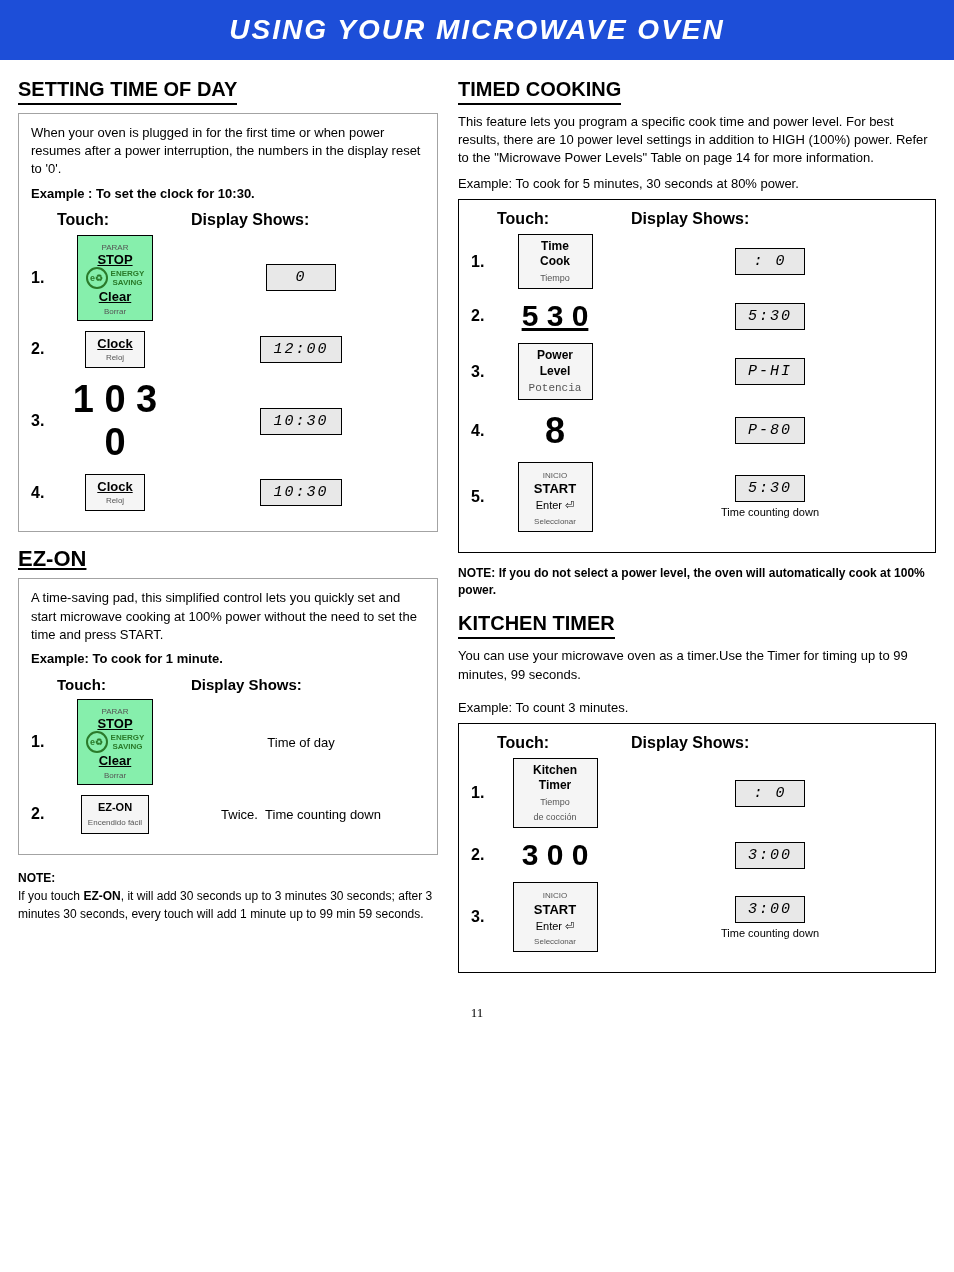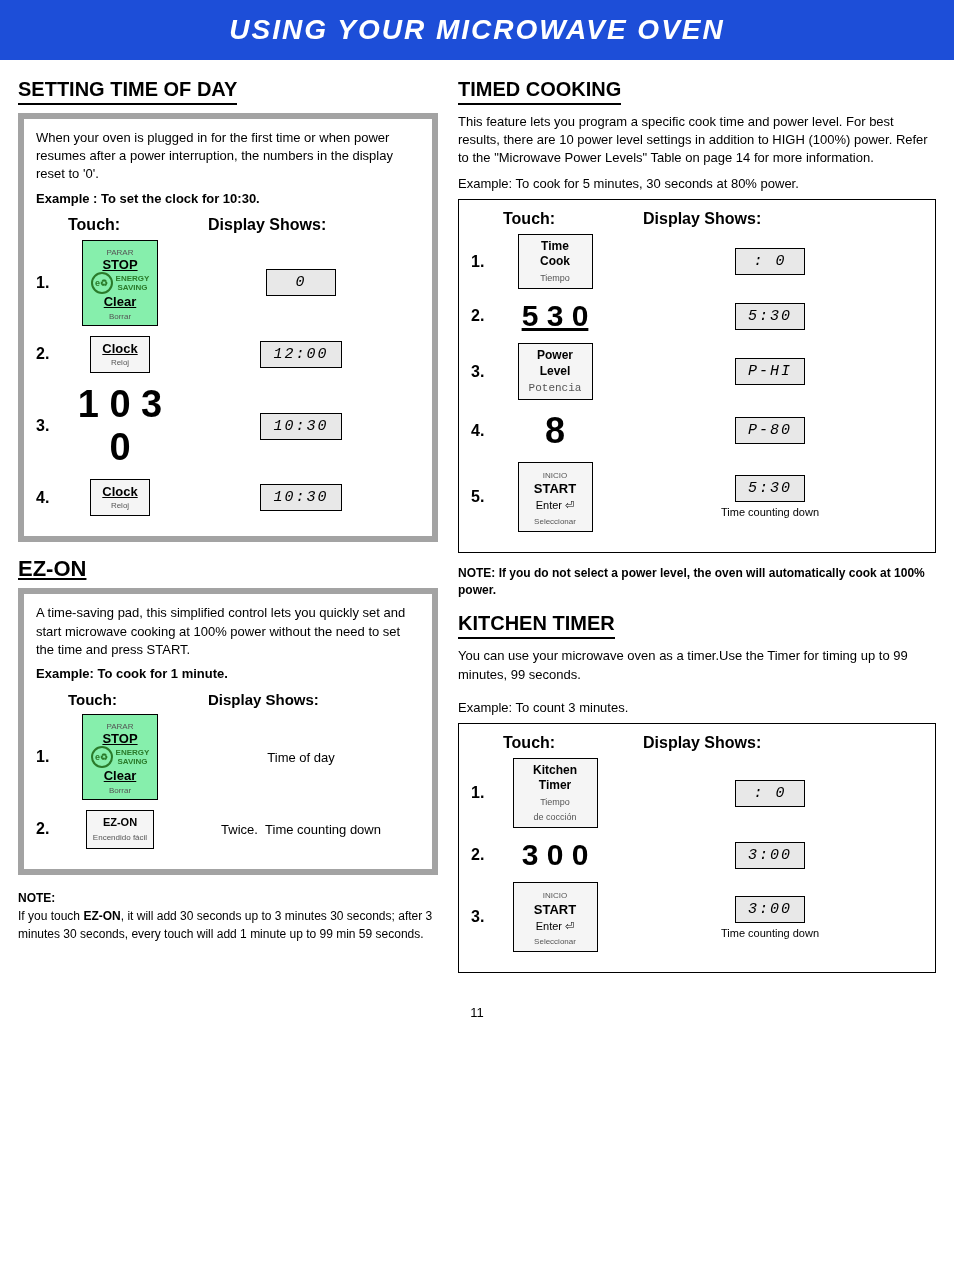--- a/index.html
+++ b/index.html
@@ -41,33 +41,33 @@
       font-size: 20px;
       font-weight: bold;
       border-bottom: 2px solid #000;
       margin-bottom: 8px;
       padding-bottom: 2px;
       display: inline-block;
     }
 
     
     .instruction-box {
-      border: 6px solid #a3a3a3;
+      border: 1px solid #a3a3a3;
       padding: 10px 12px;
       margin-bottom: 14px;
     }
     .instruction-box p { margin-bottom: 6px; line-height: 1.4; }
     .instruction-box .example { font-weight: bold; margin-bottom: 8px; }
 
     
     .touch-display-header {
       display: flex;
       align-items: center;
       margin-bottom: 6px;
-      gap: 10px;
+      gap: 4px;
     }
     .touch-col-header {
       font-size: 16px;
       font-weight: bold;
       width: 130px;
       flex-shrink: 0;
     }
     .display-col-header {
       font-size: 16px;
       font-weight: bold;
@@ -156,20 +156,21 @@
       font-size: 12px;
       line-height: 1.5;
     }
 
     
     .page-num {
       text-align: center;
       margin-top: 20px;
       font-size: 13px;
       padding-bottom: 10px;
+      font-family: Liberation Serif, serif;
     }
 
     
     .timed-cooking-box {
       border: 1px solid #000;
       padding: 10px 12px;
       margin-bottom: 12px;
     }
 
     

